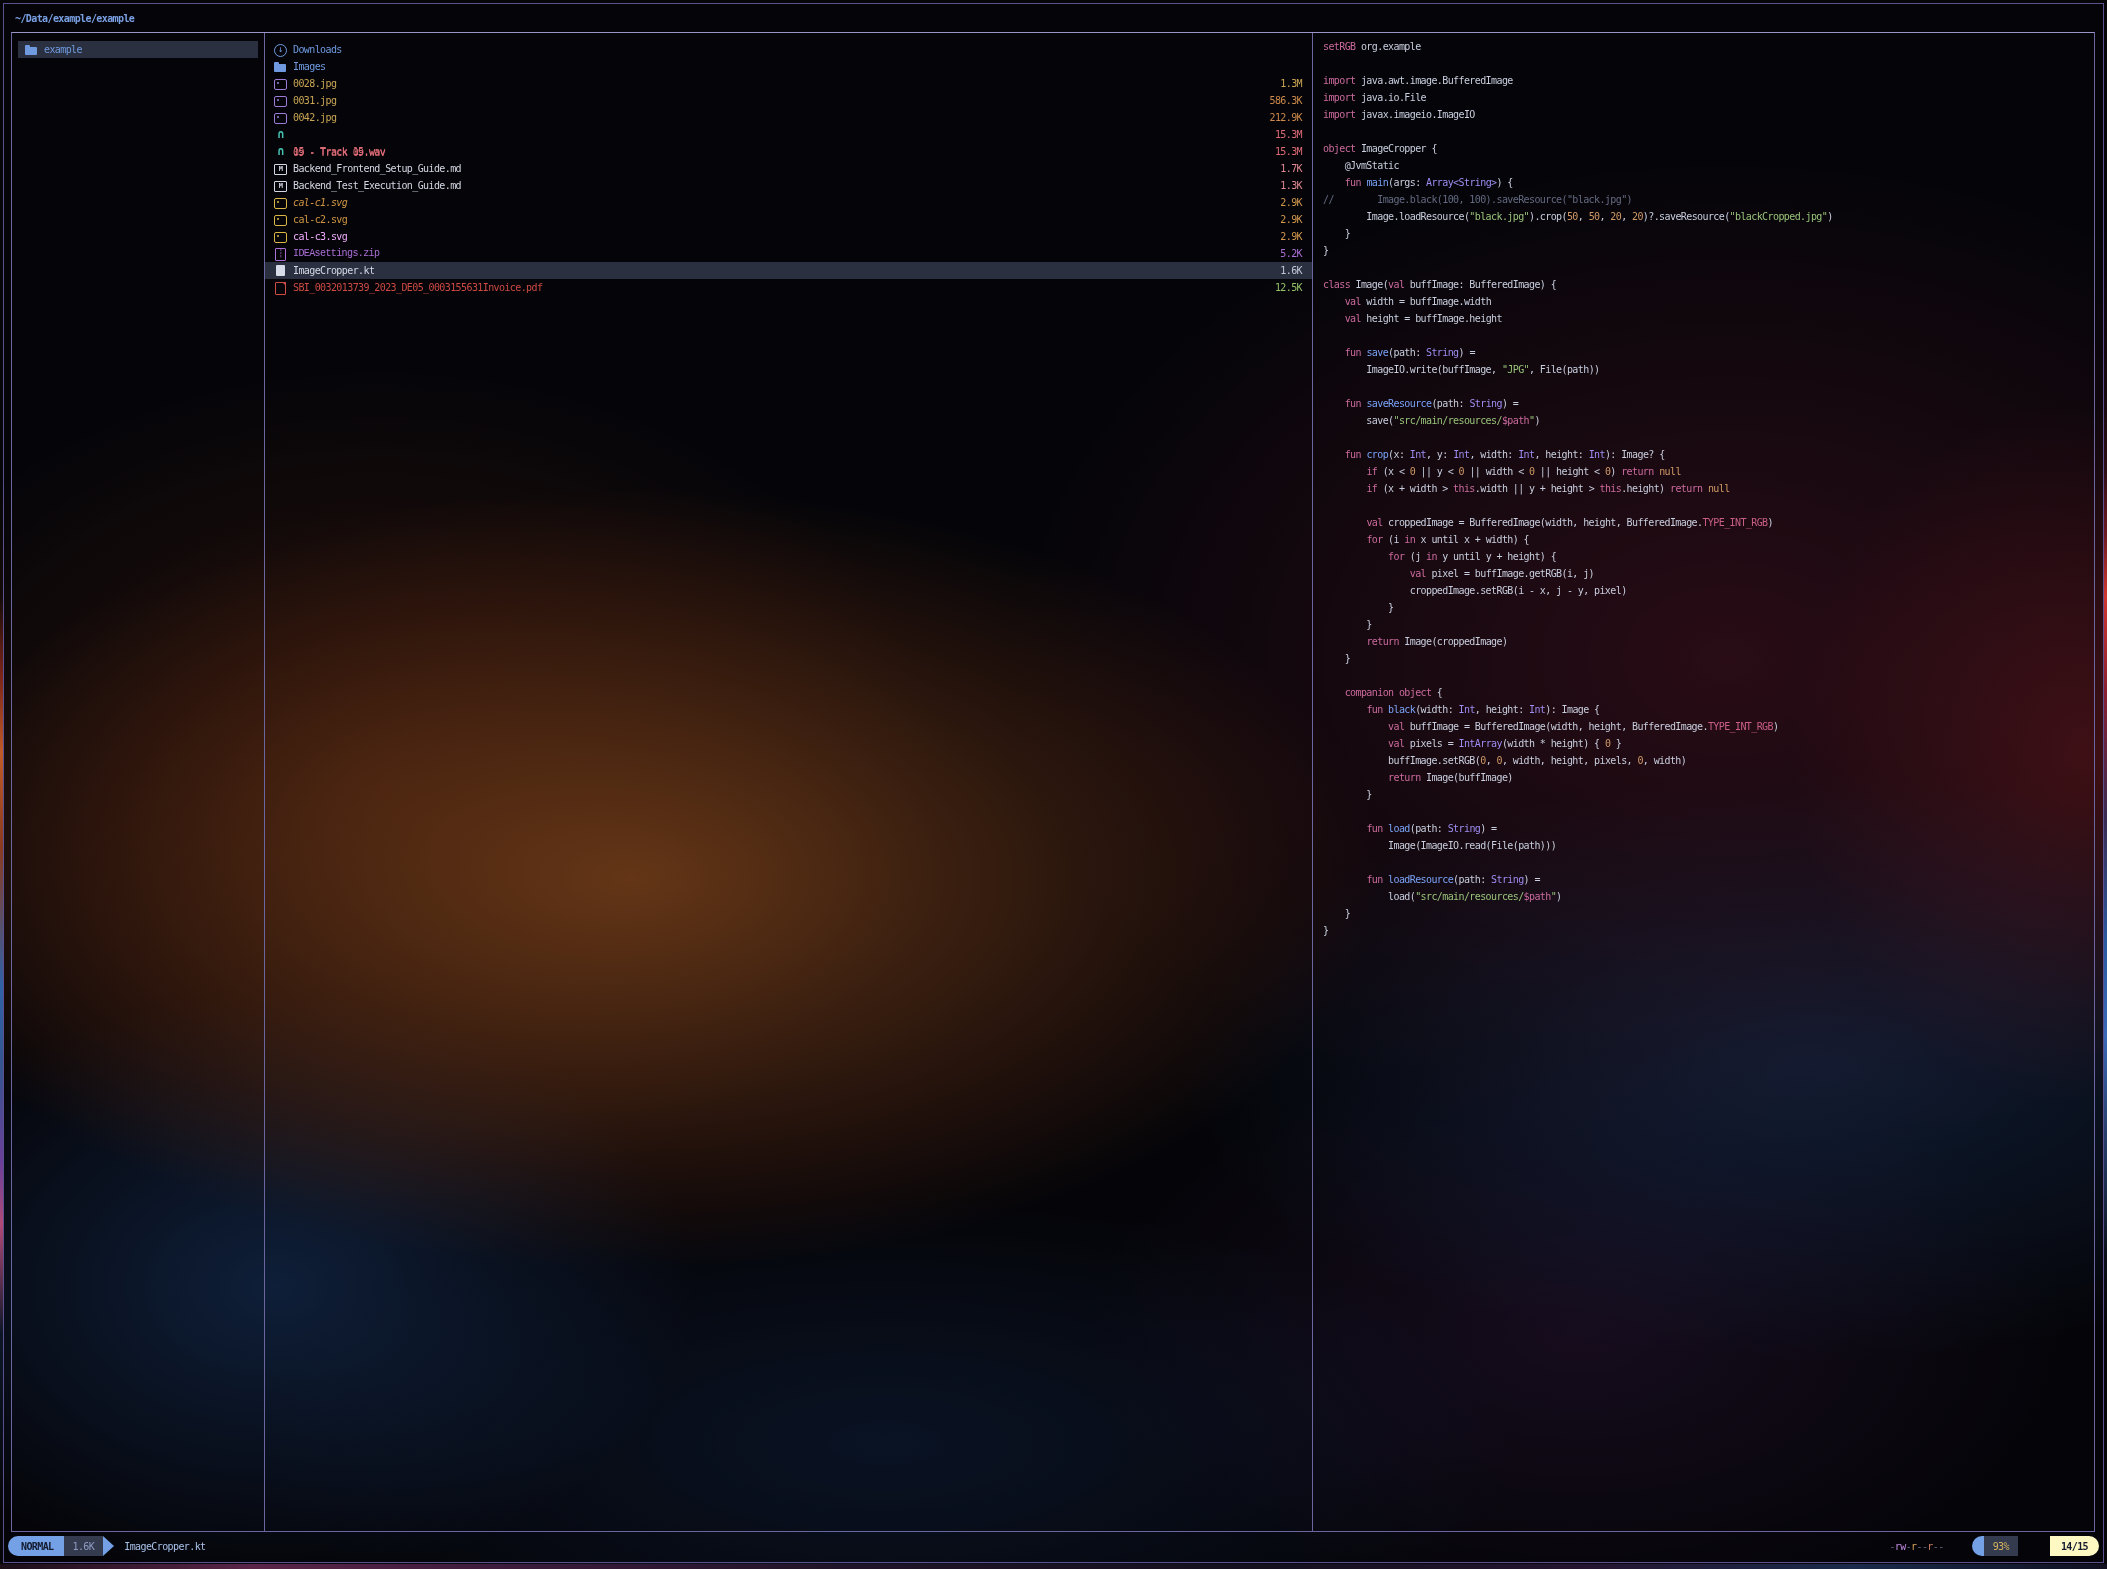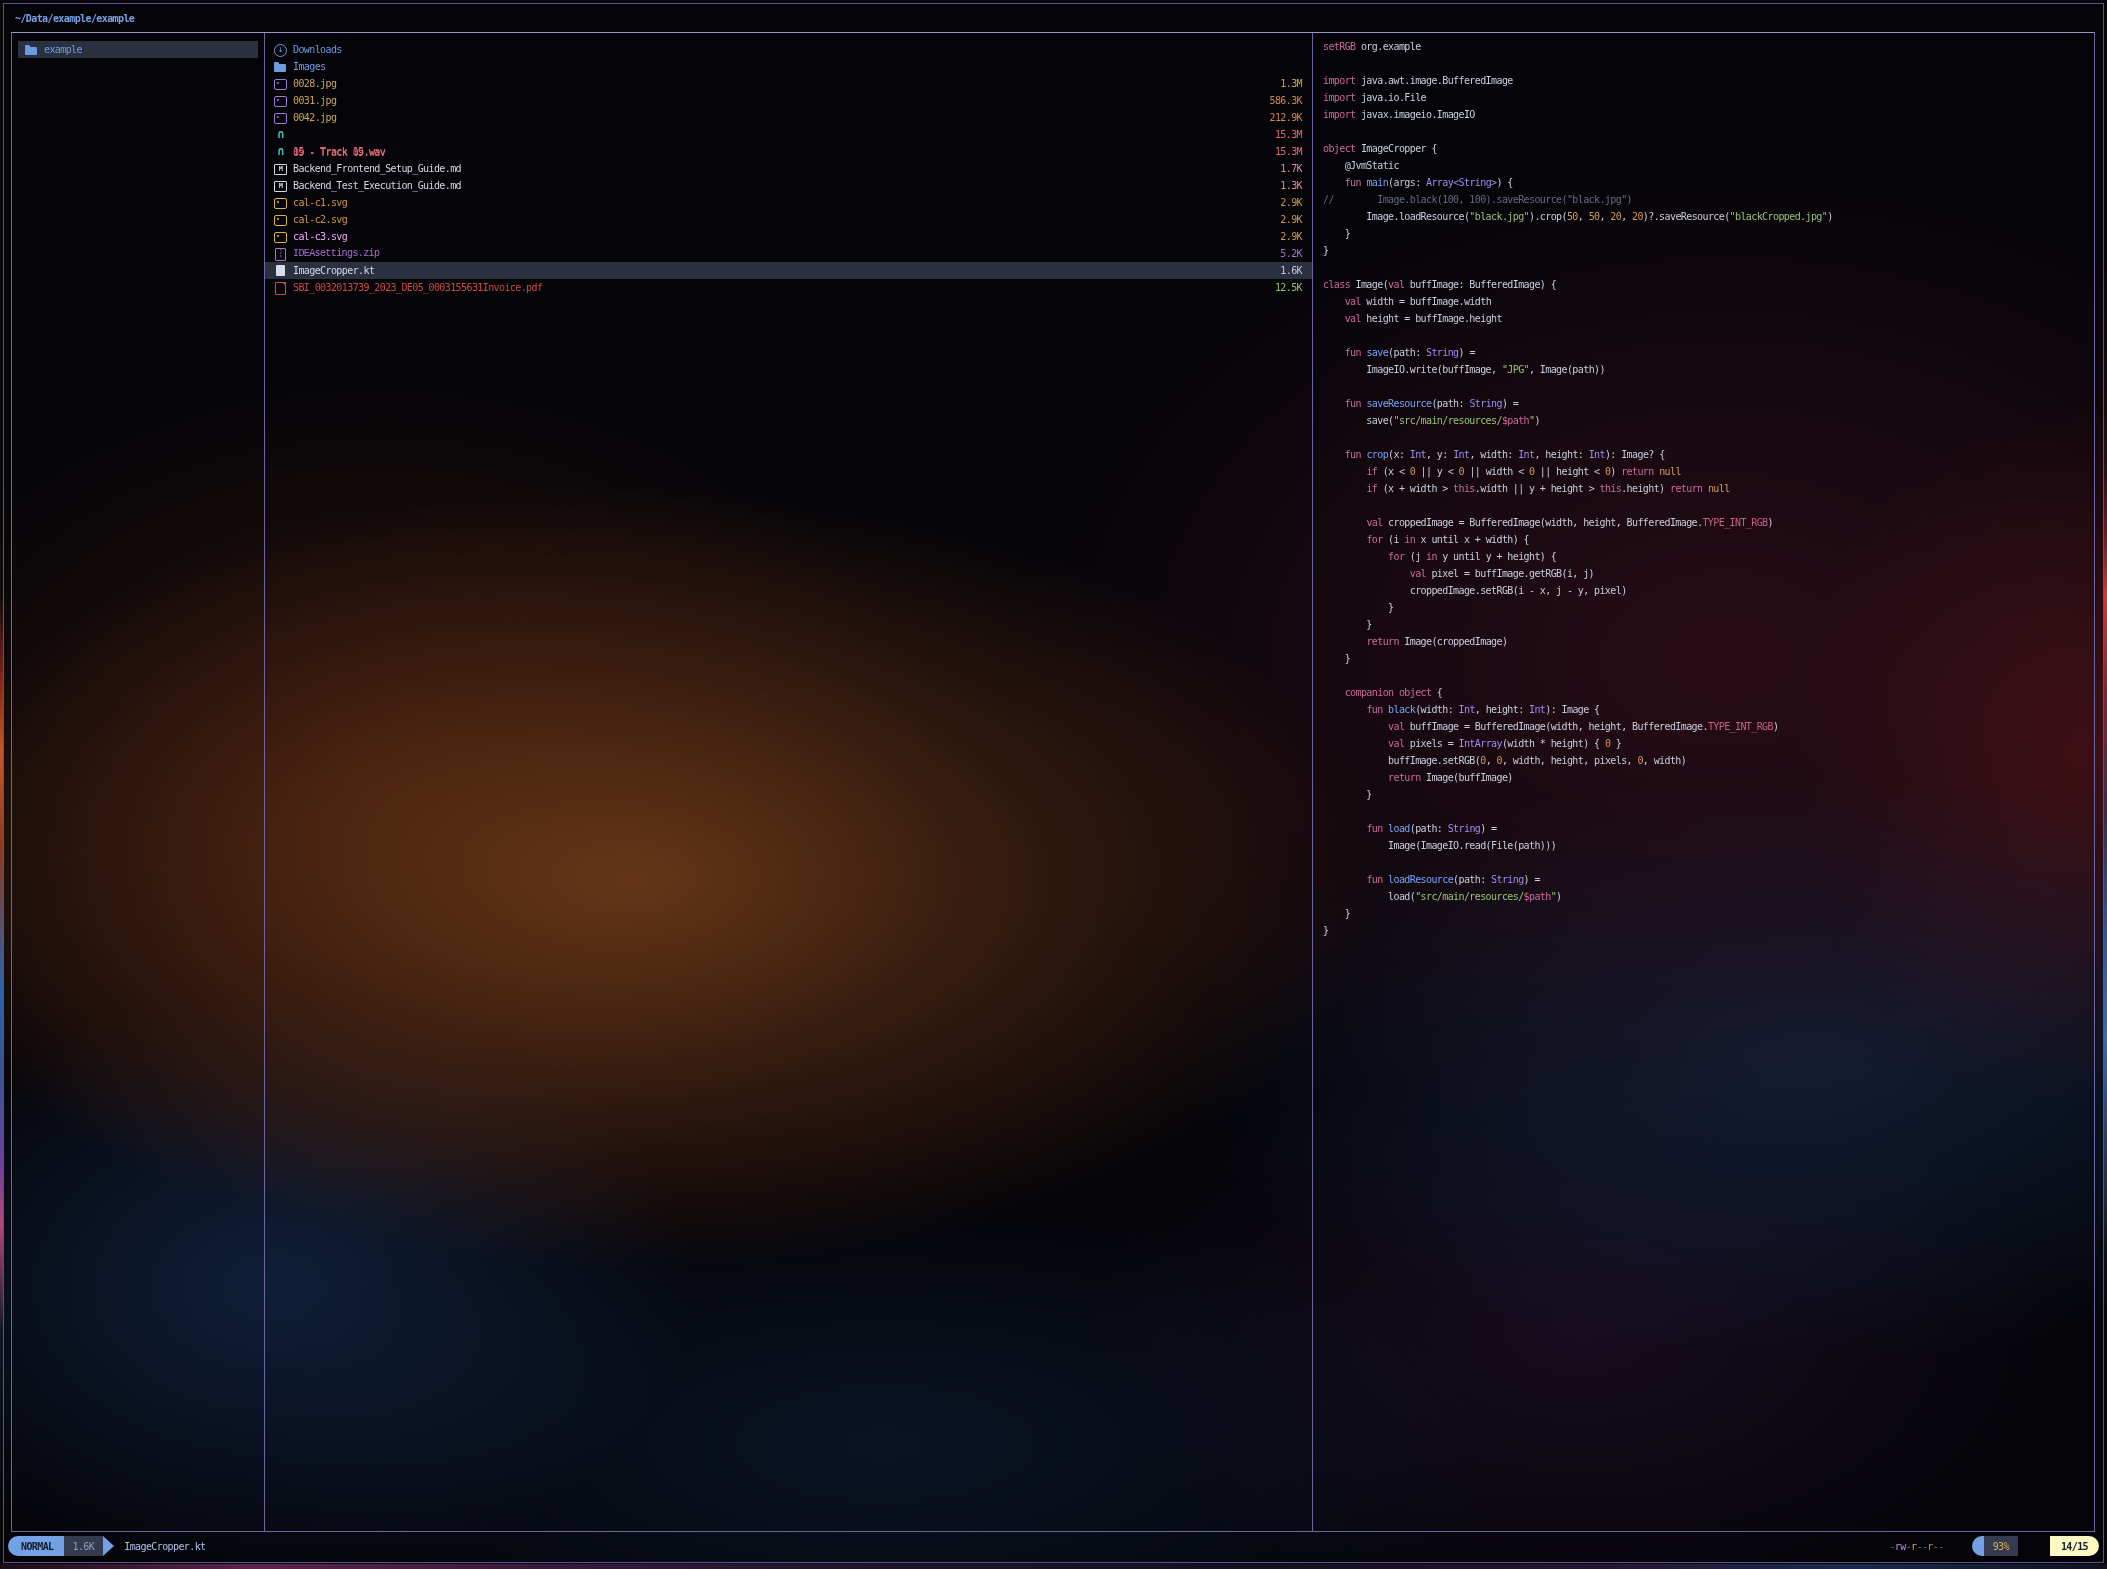--- a/index.html
+++ b/index.html
@@ -138,21 +138,21 @@
             <span class="fname" style="color: rgb(212, 216, 228);">Backend_Frontend_Setup_Guide.md</span>
             <span class="fsize" style="color: rgb(224, 138, 147);">1.7K</span>
           </div>
           <div class="frow">
             <span class="fi fi-markdown" style="color: rgb(212, 216, 228);"></span>
             <span class="fname" style="color: rgb(212, 216, 228);">Backend_Test_Execution_Guide.md</span>
             <span class="fsize" style="color: rgb(224, 138, 147);">1.3K</span>
           </div>
           <div class="frow">
             <span class="fi fi-vector" style="color: rgb(216, 181, 69);"></span>
-            <span class="fname" style="color: rgb(207, 149, 67);">cal-c1.svg</span>
+            <span class="fname" style="color: rgb(207, 149, 67); font-style: italic;">cal-c1.svg</span>
             <span class="fsize" style="color: rgb(209, 152, 78);">2.9K</span>
           </div>
           <div class="frow">
             <span class="fi fi-vector" style="color: rgb(216, 181, 69);"></span>
             <span class="fname" style="color: rgb(207, 149, 67);">cal-c2.svg</span>
             <span class="fsize" style="color: rgb(209, 152, 78);">2.9K</span>
           </div>
           <div class="frow">
             <span class="fi fi-vector" style="color: rgb(216, 181, 69);"></span>
             <span class="fname" style="color: #f0abfc;">cal-c3.svg</span>
@@ -188,21 +188,21 @@
           <div class="cl"><span class="tk-c">//        Image.black(100, 100).saveResource("black.jpg")</span></div>
           <div class="cl"><span class="tk-p">        Image.loadResource(</span><span class="tk-s">"black.jpg"</span><span class="tk-p">).crop(</span><span class="tk-n">50</span><span class="tk-p">, </span><span class="tk-n">50</span><span class="tk-p">, </span><span class="tk-n">20</span><span class="tk-p">, </span><span class="tk-n">20</span><span class="tk-p">)?.saveResource(</span><span class="tk-s">"blackCropped.jpg"</span><span class="tk-p">)</span></div>
           <div class="cl"><span class="tk-p">    }</span></div>
           <div class="cl"><span class="tk-p">}</span></div>
           <div class="cl">&nbsp;</div>
           <div class="cl"><span class="tk-k">class</span><span class="tk-p"> Image(</span><span class="tk-k">val</span><span class="tk-p"> buffImage: BufferedImage) {</span></div>
           <div class="cl"><span class="tk-p">    </span><span class="tk-k">val</span><span class="tk-p"> width = buffImage.width</span></div>
           <div class="cl"><span class="tk-p">    </span><span class="tk-k">val</span><span class="tk-p"> height = buffImage.height</span></div>
           <div class="cl">&nbsp;</div>
           <div class="cl"><span class="tk-p">    </span><span class="tk-k">fun</span><span class="tk-p"> </span><span class="tk-f">save</span><span class="tk-p">(path: </span><span class="tk-t">String</span><span class="tk-p">) =</span></div>
-          <div class="cl"><span class="tk-p">        ImageIO.write(buffImage, </span><span class="tk-s">"JPG"</span><span class="tk-p">, Image(path))</span></div>
+          <div class="cl"><span class="tk-p">        ImageIO.write(buffImage, </span><span class="tk-s">"JPG"</span><span class="tk-p">, File(path))</span></div>
           <div class="cl">&nbsp;</div>
           <div class="cl"><span class="tk-p">    </span><span class="tk-k">fun</span><span class="tk-p"> </span><span class="tk-f">saveResource</span><span class="tk-p">(path: </span><span class="tk-t">String</span><span class="tk-p">) =</span></div>
           <div class="cl"><span class="tk-p">        save(</span><span class="tk-s">"src/main/resources/</span><span class="tk-i">$path</span><span class="tk-s">"</span><span class="tk-p">)</span></div>
           <div class="cl">&nbsp;</div>
           <div class="cl"><span class="tk-p">    </span><span class="tk-k">fun</span><span class="tk-p"> </span><span class="tk-f">crop</span><span class="tk-p">(x: </span><span class="tk-t">Int</span><span class="tk-p">, y: </span><span class="tk-t">Int</span><span class="tk-p">, width: </span><span class="tk-t">Int</span><span class="tk-p">, height: </span><span class="tk-t">Int</span><span class="tk-p">): Image? {</span></div>
           <div class="cl"><span class="tk-p">        </span><span class="tk-k">if</span><span class="tk-p"> (x &lt; </span><span class="tk-n">0</span><span class="tk-p"> || y &lt; </span><span class="tk-n">0</span><span class="tk-p"> || width &lt; </span><span class="tk-n">0</span><span class="tk-p"> || height &lt; </span><span class="tk-n">0</span><span class="tk-p">) </span><span class="tk-k">return</span><span class="tk-p"> </span><span class="tk-n">null</span></div>
           <div class="cl"><span class="tk-p">        </span><span class="tk-k">if</span><span class="tk-p"> (x + width &gt; </span><span class="tk-k">this</span><span class="tk-p">.width || y + height &gt; </span><span class="tk-k">this</span><span class="tk-p">.height) </span><span class="tk-k">return</span><span class="tk-p"> </span><span class="tk-n">null</span></div>
           <div class="cl">&nbsp;</div>
           <div class="cl"><span class="tk-p">        </span><span class="tk-k">val</span><span class="tk-p"> croppedImage = BufferedImage(width, height, BufferedImage.</span><span class="tk-C">TYPE_INT_RGB</span><span class="tk-p">)</span></div>
           <div class="cl"><span class="tk-p">        </span><span class="tk-k">for</span><span class="tk-p"> (i </span><span class="tk-k">in</span><span class="tk-p"> x until x + width) {</span></div>

